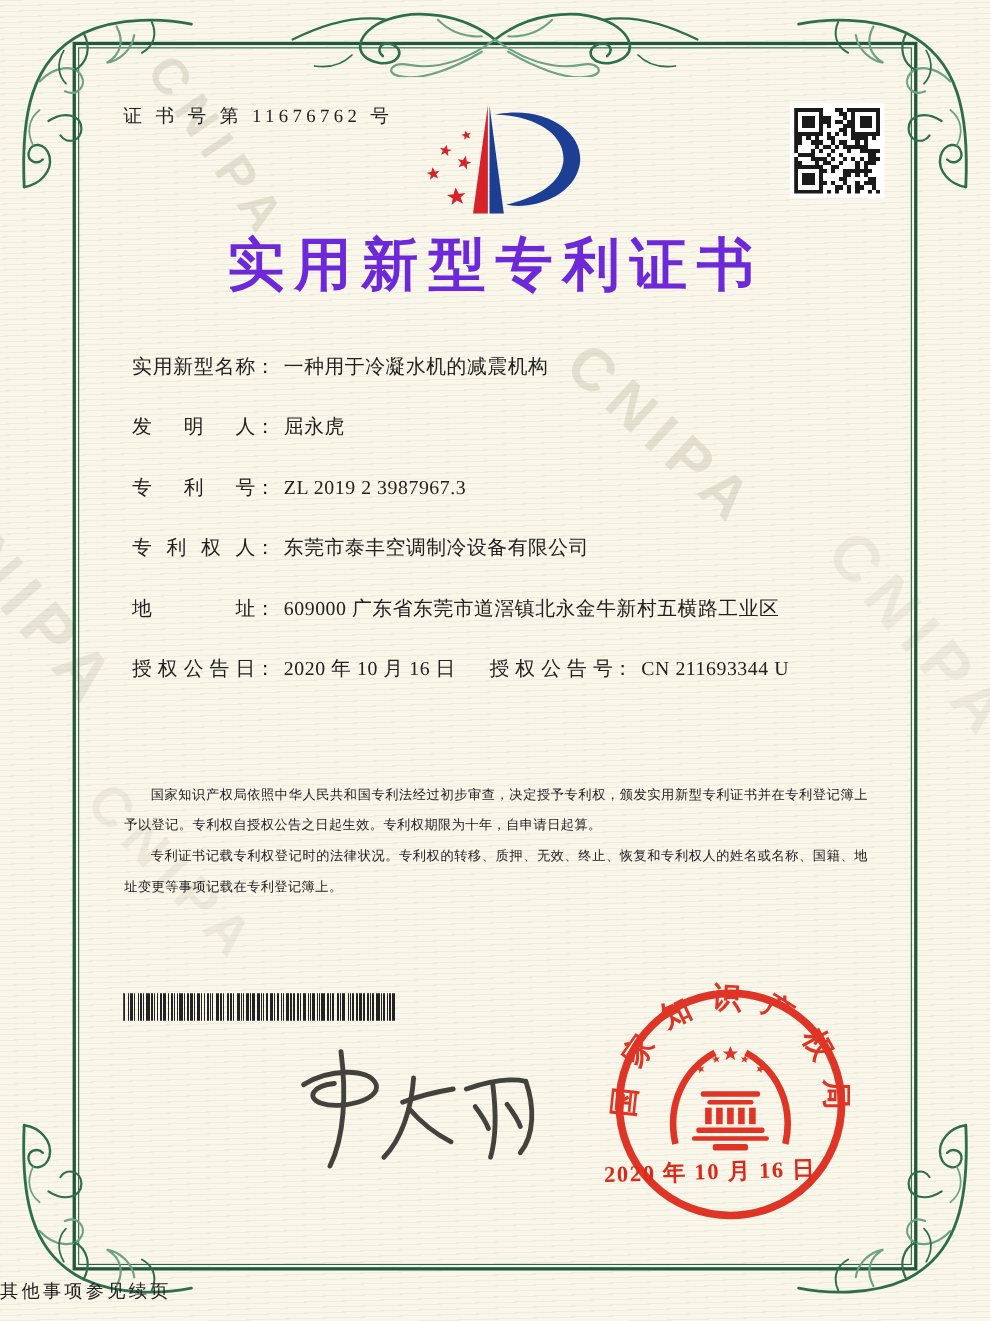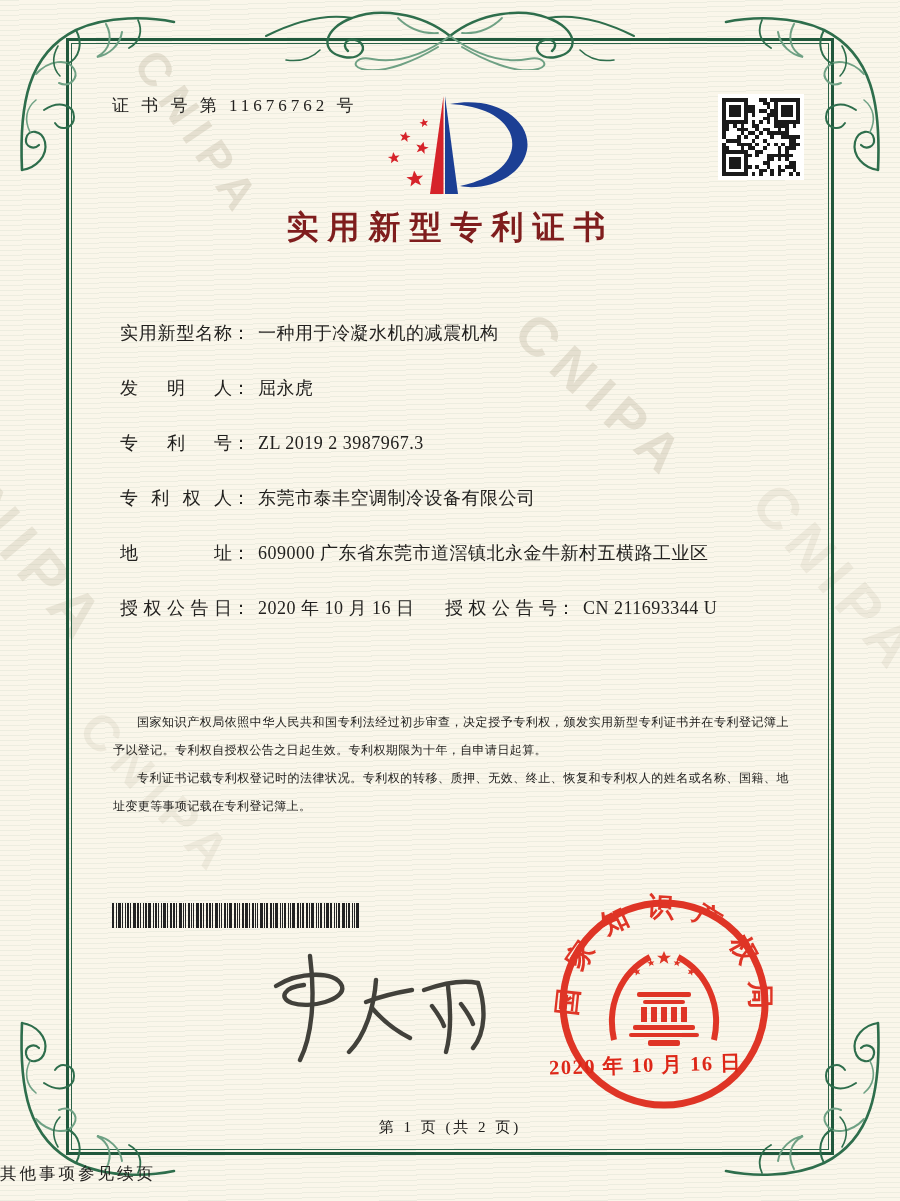--- a/index.html
+++ b/index.html
@@ -26,21 +26,21 @@
   .corner.tl{left:14px;top:12px;}
   .corner.tr{right:14px;top:12px;transform:scaleX(-1);}
   .corner.bl{left:14px;bottom:20px;transform:scaleY(-1);}
   .corner.br{right:14px;bottom:20px;transform:scale(-1,-1);}
   .top-ornament{position:absolute;left:260px;top:6px;width:380px;height:64px;}
   .cert-no{position:absolute;left:112px;top:94px;font-size:17px;letter-spacing:4px;}
   .logo{position:absolute;left:360px;top:90px;width:185px;height:112px;}
   .qr-box{position:absolute;left:718px;top:94px;width:86px;height:86px;background:#ffffff;
           display:flex;align-items:center;justify-content:center;}
   .title{position:absolute;left:1px;right:0;top:206px;text-align:center;
-         font-size:32px;font-weight:bold;letter-spacing:9px;color:#7f1d1d;}
+         font-size:52px;font-weight:bold;letter-spacing:9px;color:#6d28d9;}
   .fields{position:absolute;left:120px;top:320px;width:668px;font-size:18px;}
   .frow{margin-bottom:28px;line-height:27px;white-space:nowrap;}
   .flabel{display:inline-block;width:112px;text-align:justify;text-align-last:justify;vertical-align:top;}
   .fcolon{display:inline-block;margin-right:8px;}
   .fvalue{letter-spacing:0.5px;}
   .fgroup{display:inline-block;}
   .fgroup.second{margin-left:26px;}
   .paras{position:absolute;left:113px;top:692px;width:676px;font-size:12px;
          line-height:28px;text-align:justify;letter-spacing:0.4px;margin-top:16px;}
   .paras p{margin:0;text-indent:2em;}
@@ -526,16 +526,15 @@
       <rect x="17" y="-3" width="6" height="15"></rect>
       <rect x="-31" y="15" width="62" height="5" rx="2"></rect>
       <rect x="-35" y="23" width="70" height="4" rx="2"></rect>
       <rect x="-16" y="30" width="32" height="6" rx="2"></rect>
       <path d="M -50,30 C -58,-6 -42,-38 -14,-53" stroke="#dd2718" stroke-width="6" fill="none"></path>
       <path d="M 50,30 C 58,-6 42,-38 14,-53" stroke="#dd2718" stroke-width="6" fill="none"></path>
     </g>
   </svg>
   <div class="seal-date">2020 年 10 月 16 日</div>
 
-  <div class="page-info">第 1 页 (共 2 页)</div>
   <div class="cont-note">其他事项参见续页</div>
 
 </div>
 
 </body></html>

